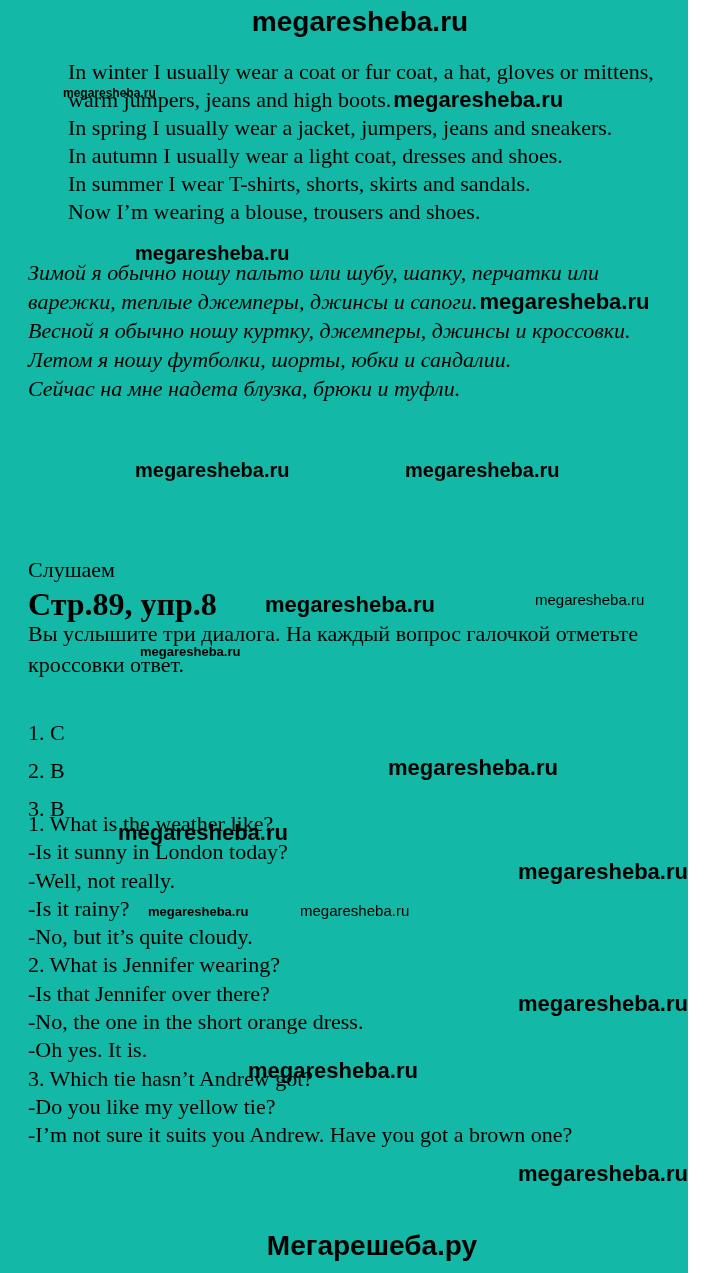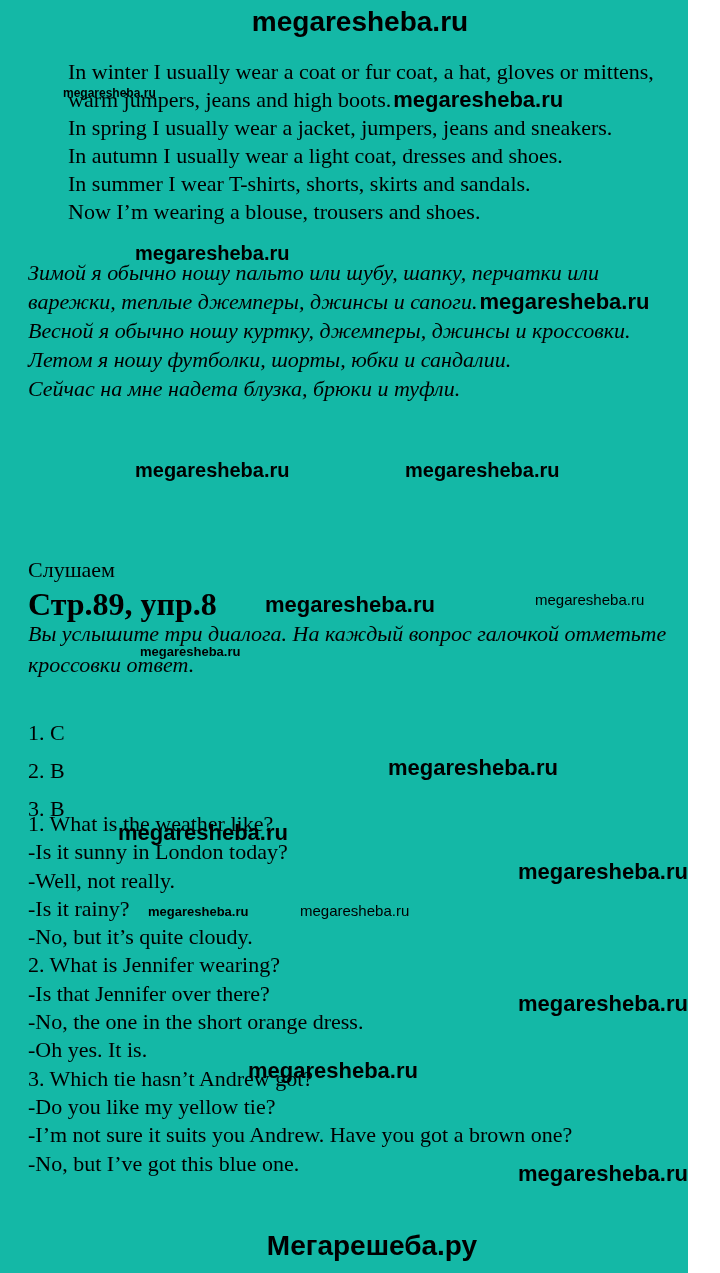--- a/index.html
+++ b/index.html
@@ -50,21 +50,21 @@
     top: 258px; left: 28px; width: 680px;
     font-style: italic;
     line-height: 29px;
   }
   .section-label { top: 533px; left: 28px; font-size: 22px; margin-top: 24px; }
   .exercise-title {
     top: 586px; left: 28px;
     font-weight: bold;
     font-size: 32px;
   }
-  .task-block { top: 618px; left: 28px; width: 685px; line-height: 31px; font-style: italic; }
+  .task-block { top: 618px; left: 28px; width: 685px; line-height: 31px; }
   .answers-block { top: 714px; left: 28px; line-height: 38px; }
   .dialogue-block { top: 810px; left: 28px; width: 690px; line-height: 28.3px; }
 
   .wm-inline { margin-left: 2px; }
 </style>
 </head>
 <body>
 
 <div class="page">
 
@@ -120,21 +120,20 @@
     <div>-Well, not really.</div>
     <div>-Is it rainy?</div>
     <div>-No, but it’s quite cloudy.</div>
     <div>2. What is Jennifer wearing?</div>
     <div>-Is that Jennifer over there?</div>
     <div>-No, the one in the short orange dress.</div>
     <div>-Oh yes. It is.</div>
     <div>3. Which tie hasn’t Andrew got?</div>
     <div>-Do you like my yellow tie?</div>
     <div>-I’m not sure it suits you Andrew. Have you got a brown one?</div>
-    <div>-No, but I’ve got this blue one.</div>
   </div>
 
   <div class="abs wm wm-22" style="left:518px; top:859px;">megaresheba.ru</div>
   <div class="abs wm wm-13" style="left:148px; top:904px;">megaresheba.ru</div>
   <div class="abs wm wm-15 wm-light" style="left:300px; top:902px;">megaresheba.ru</div>
   <div class="abs wm wm-22" style="left:518px; top:991px;">megaresheba.ru</div>
   <div class="abs wm wm-22" style="left:248px; top:1058px;">megaresheba.ru</div>
   <div class="abs wm wm-22" style="left:518px; top:1161px;">megaresheba.ru</div>
 
   <div class="abs site-footer">Мегарешеба.ру</div>

